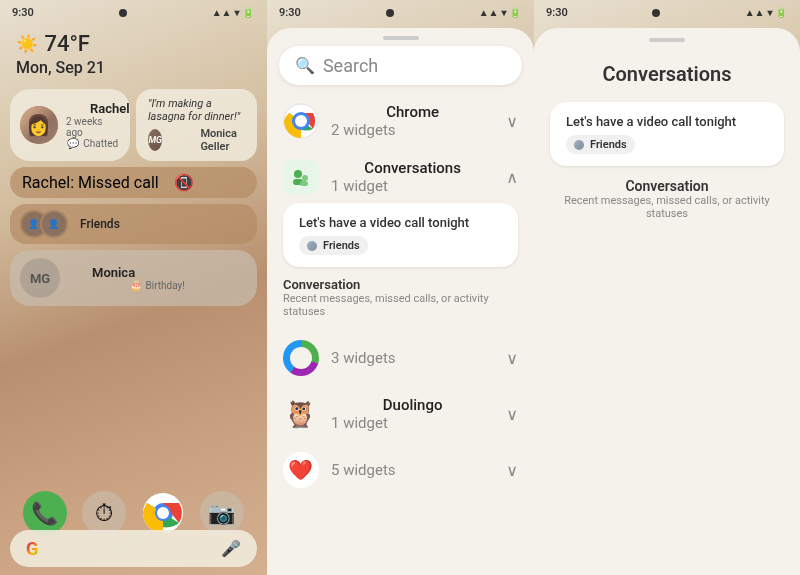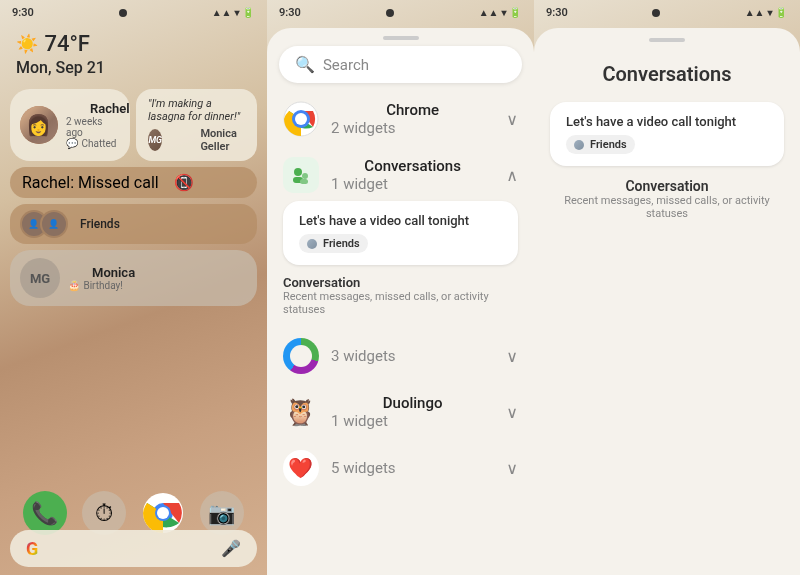--- a/index.html
+++ b/index.html
@@ -129,20 +129,21 @@
       font-weight: 600;
       color: #222;
       padding-left: 24px;
     }
     .conv-sub {
       font-size: 10px;
       color: #666;
       display: flex;
       align-items: center;
       gap: 3px;
+      justify-content: center;
     }
     .chatted-icon { font-size: 10px; }
 
     
     .message-widget {
       background: rgba(240, 234, 220, 0.85);
       border-radius: 16px;
       padding: 8px 12px;
       font-size: 11px;
       color: #333;
@@ -296,21 +297,21 @@
       margin: 0 12px 8px;
       background: white;
       border-radius: 28px;
       padding: 9px 16px;
       display: flex;
       align-items: center;
       gap: 8px;
       box-shadow: 0 1px 4px rgba(0,0,0,0.1);
     }
     .search-icon-inner { font-size: 16px; color: #888; }
-    .search-placeholder { font-size: 15px; color: #888; }
+    .search-placeholder { font-size: 18px; color: #888; }
 
     .app-list { overflow-y: auto; height: calc(100% - 80px); }
     .app-item {
       display: flex;
       align-items: center;
       padding: 10px 16px;
       gap: 12px;
       cursor: pointer;
     }
     .app-icon-wrap {

